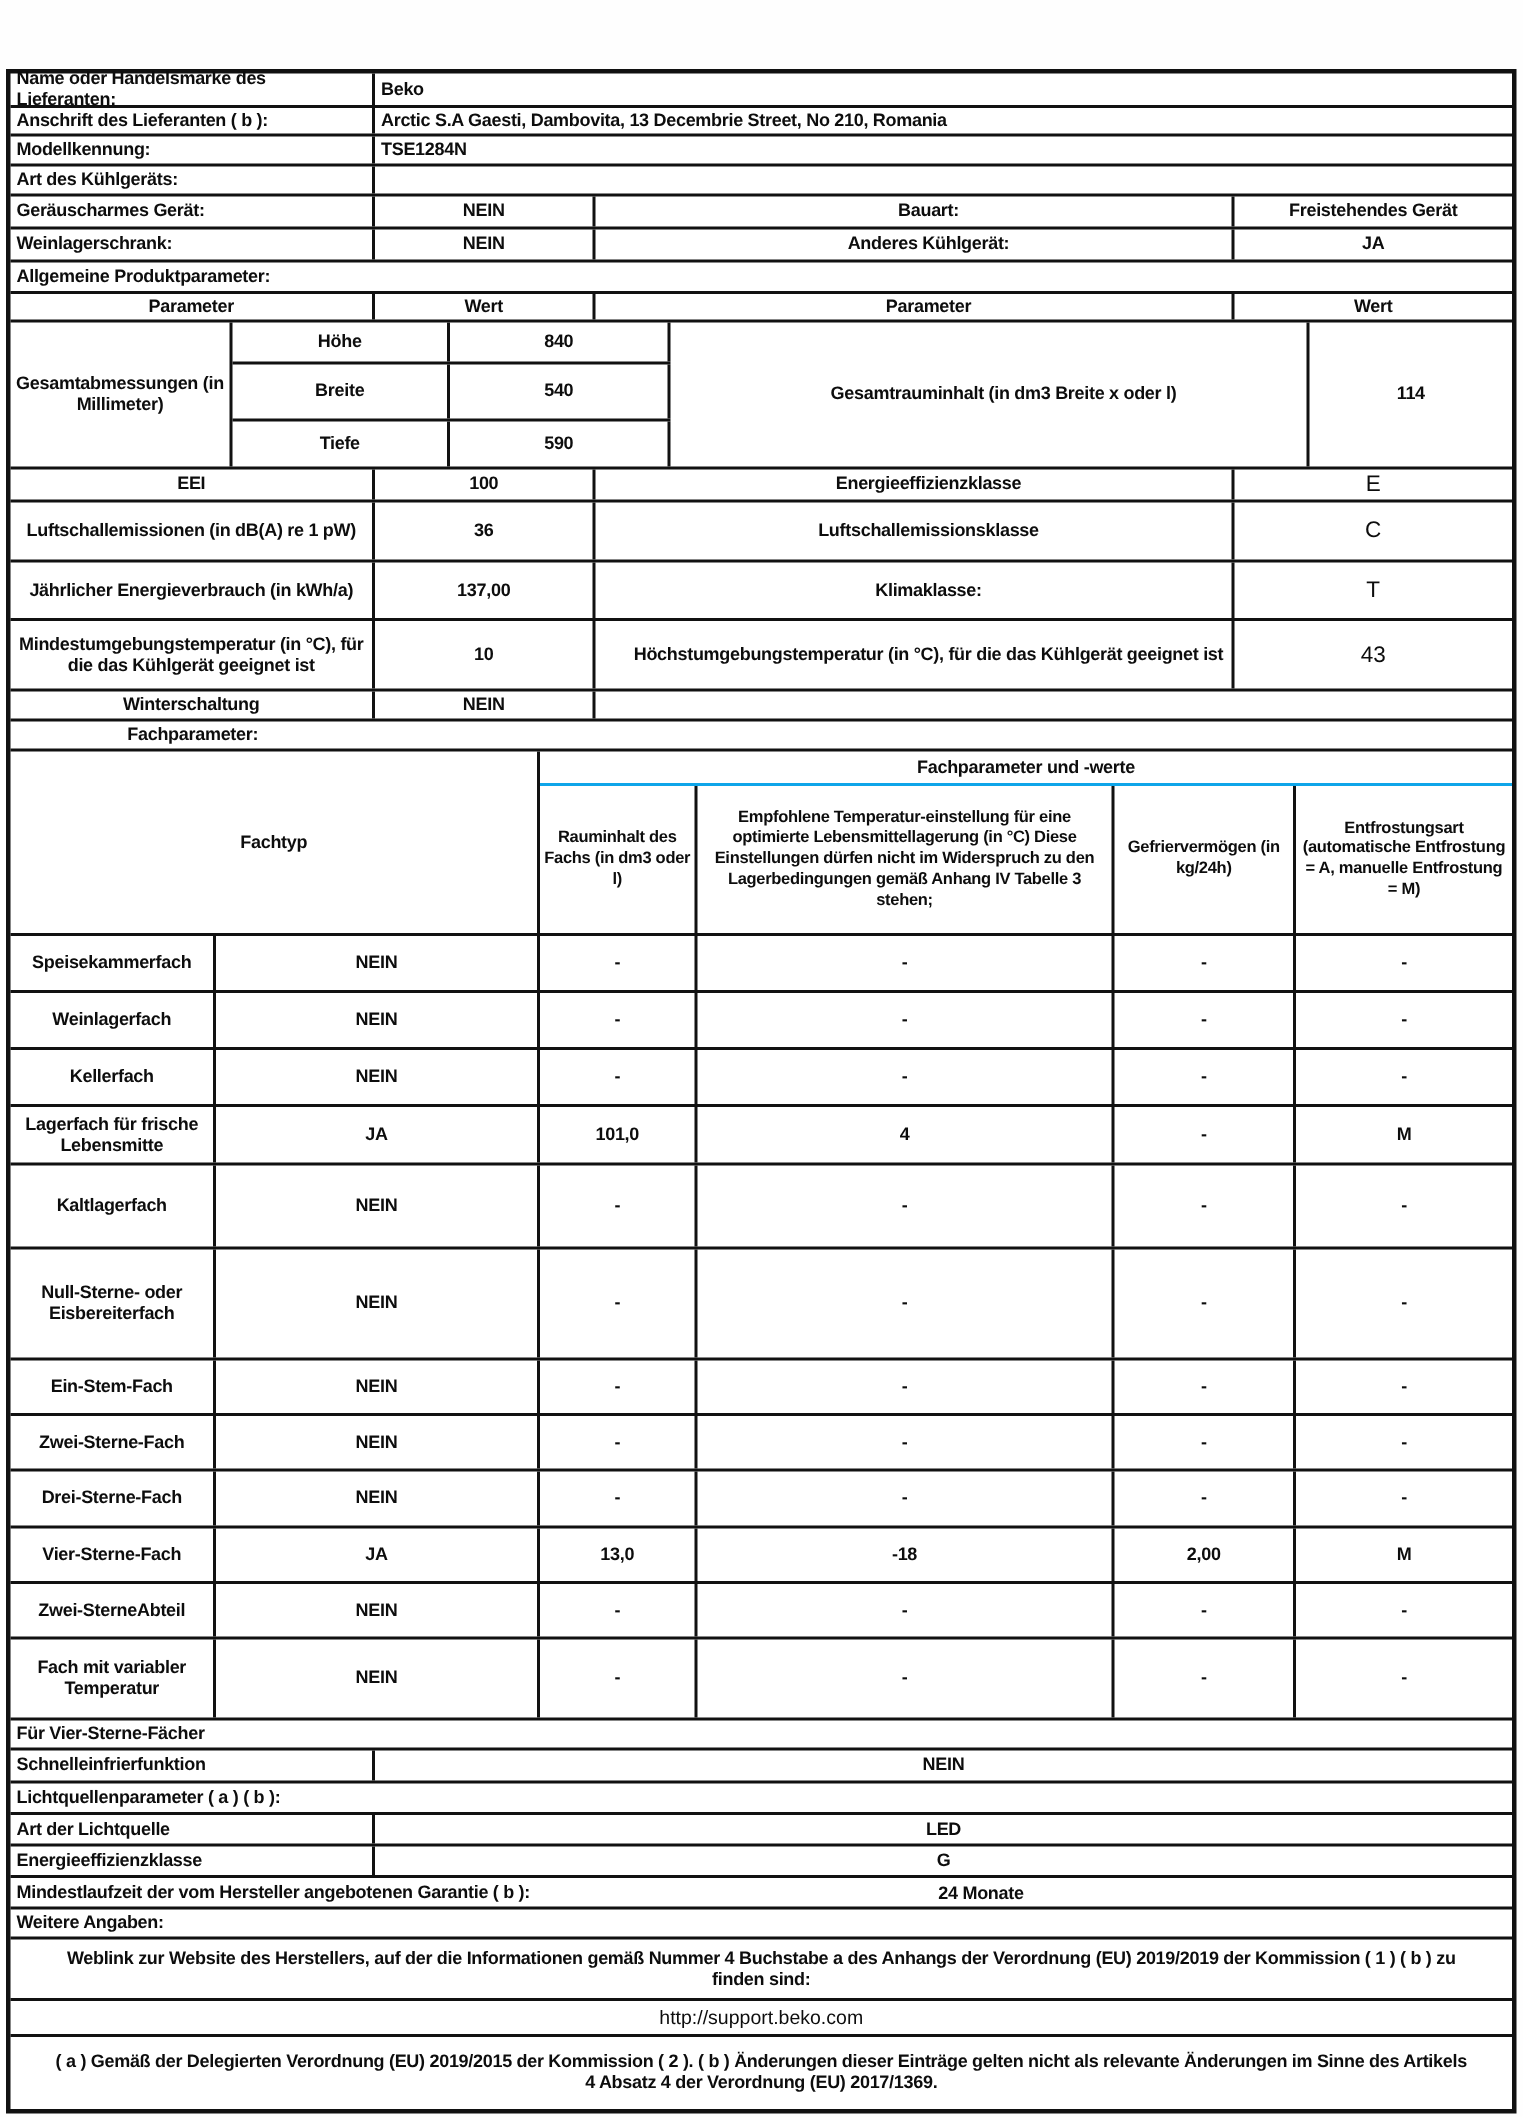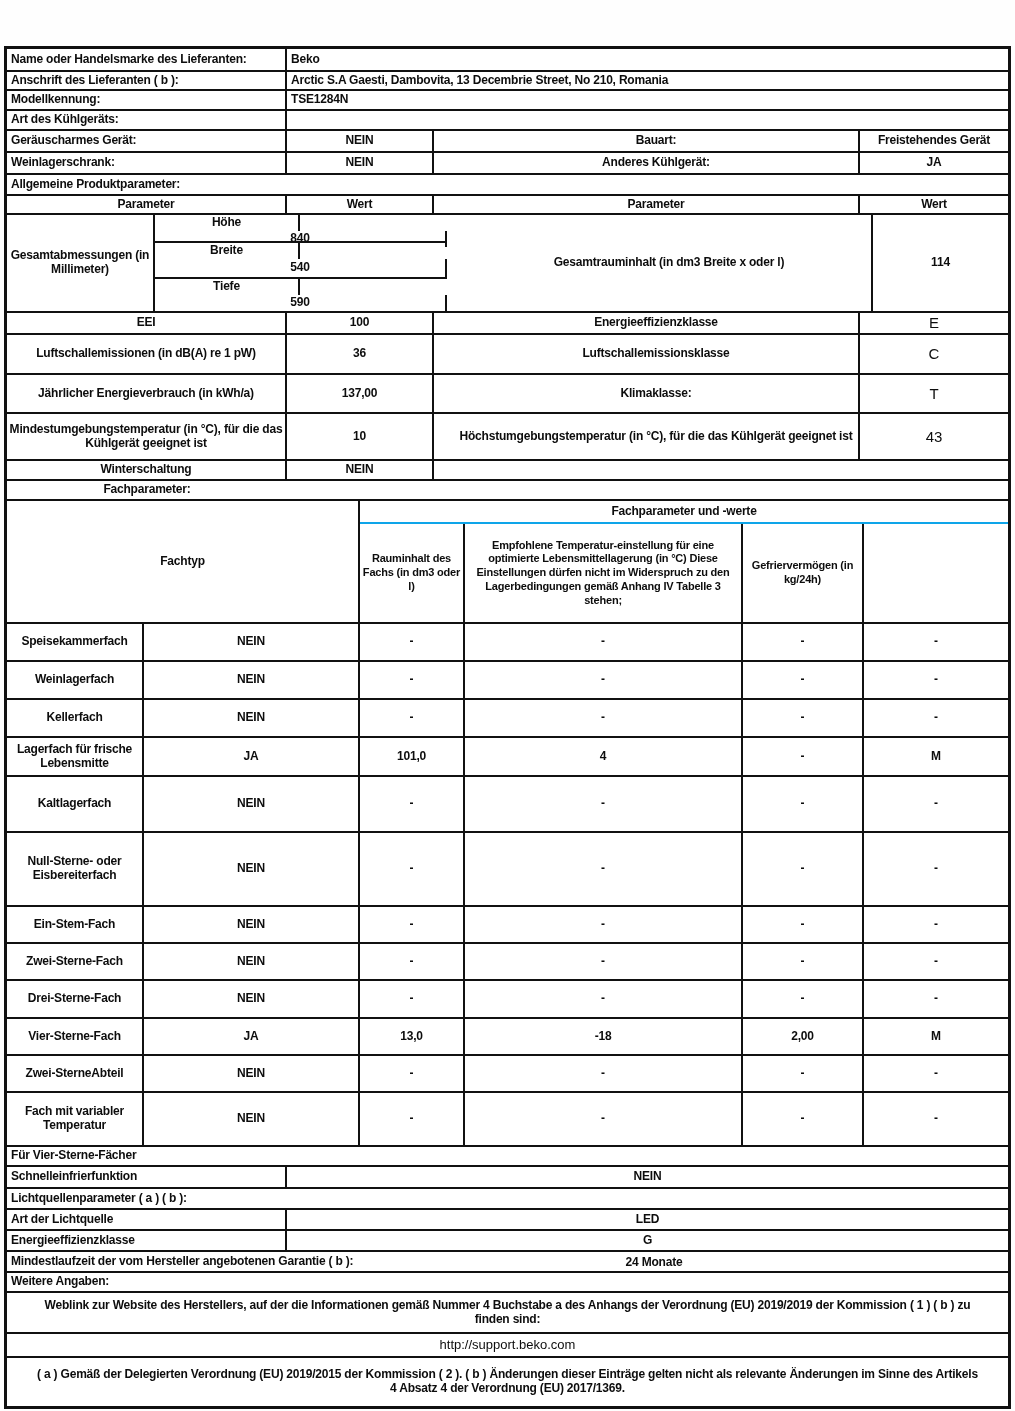--- a/index.html
+++ b/index.html
@@ -13,30 +13,30 @@
   .row{ display:flex;border-bottom:2px solid #111;align-items:stretch;box-sizing:border-box; }
   .row:last-child{ border-bottom:none; }
   .cell{ display:flex;align-items:center;box-sizing:border-box;padding:1px 2px;line-height:1.15; }
   .br{ border-right:2px solid #111; }
   .c{ justify-content:center;text-align:center; }
   .l{ padding-left:4px; }
   .big{ font-weight:normal;font-size:15px;letter-spacing:0; }
   .reg{ font-weight:normal;font-size:13px;letter-spacing:0; }
   .small{ font-size:11px;line-height:1.25; }
   
-  .wlab{ width:280px; } .wv1{ width:147px; } .wp2{ width:406px;margin-left:20px; } .wv2{ flex:1; }
+  .wlab{ width:243px; } .wv1{ width:147px; } .wp2{ width:406px;margin-left:20px; } .wv2{ flex:1; }
   .wdimA{ width:148px; } .wdimB{ width:145px; }
   .f1{ width:137px; } .f2{ width:216px; } .f3{ width:105px; } .f4{ width:278px; } .f5{ width:121px; } .f6{ flex:1; }
   
   .h19{height:19px}.h20{height:20px}.h21{height:21px}.h22{height:22px}.h23{height:23px}
   .h24{height:24px}.h37{height:37px}.h38{height:38px}.h39{height:39px}.h40{height:40px}
   .h41{height:41px}.h47{height:47px}.h48{height:48px}.h54{height:54px}.h56{height:56px}
   .h74{height:74px}.h98{height:98px}.h123{height:123px}
   .colstack{ display:flex;flex-direction:column;box-sizing:border-box; }
-  .subrow{ display:flex;border-bottom:2px solid #111;box-sizing:border-box;flex-direction:column; }
+  .subrow{ display:flex;border-bottom:2px solid #111;box-sizing:border-box; }
   .subrow:last-child{ border-bottom:none; }
   .garantie-value{ position:absolute;left:293px;right:0;top:0;bottom:0;display:flex;align-items:center;justify-content:center; }
   .pad-lg{ padding:2px 30px; }
 </style>
 </head>
 <body>
 
 <div class="title">Produktdatenblatt</div>
 
 <div class="sheet">
@@ -138,20 +138,21 @@
   </div>
 
   <div class="row h123">
     <div class="cell br c" style="width:353px">Fachtyp</div>
     <div class="colstack" style="flex:1">
       <div class="cell c" style="height:23px;border-bottom:2px solid #0ea5e9;justify-content:center">Fachparameter und -werte</div>
       <div style="display:flex;flex:1;box-sizing:border-box">
         <div class="cell br c small f3">Rauminhalt des Fachs (in dm3 oder l)</div>
         <div class="cell br c small f4">Empfohlene Temperatur-einstellung für eine optimierte Lebensmittellagerung (in °C) Diese Einstellungen dürfen nicht im Widerspruch zu den Lagerbedingungen gemäß Anhang IV Tabelle 3 stehen;</div>
         <div class="cell br c small f5">Gefriervermögen (in kg/24h)</div>
+        <div class="cell c small f6">Entfrostungsart (automatische Entfrostung = A, manuelle Entfrostung = M)</div>
       </div>
     </div>
   </div>
 
   <div class="row h38">
     <div class="cell br c f1">Speisekammerfach</div>
     <div class="cell br c f2">NEIN</div>
     <div class="cell br c f3">-</div>
     <div class="cell br c f4">-</div>
     <div class="cell br c f5">-</div>

